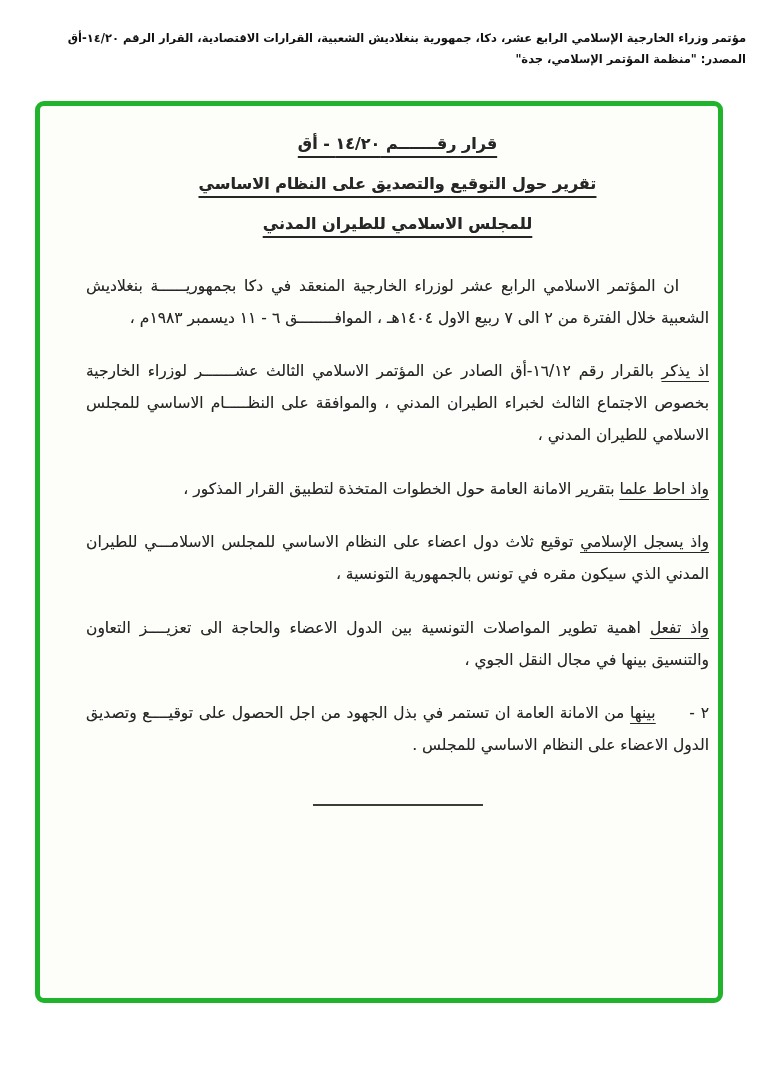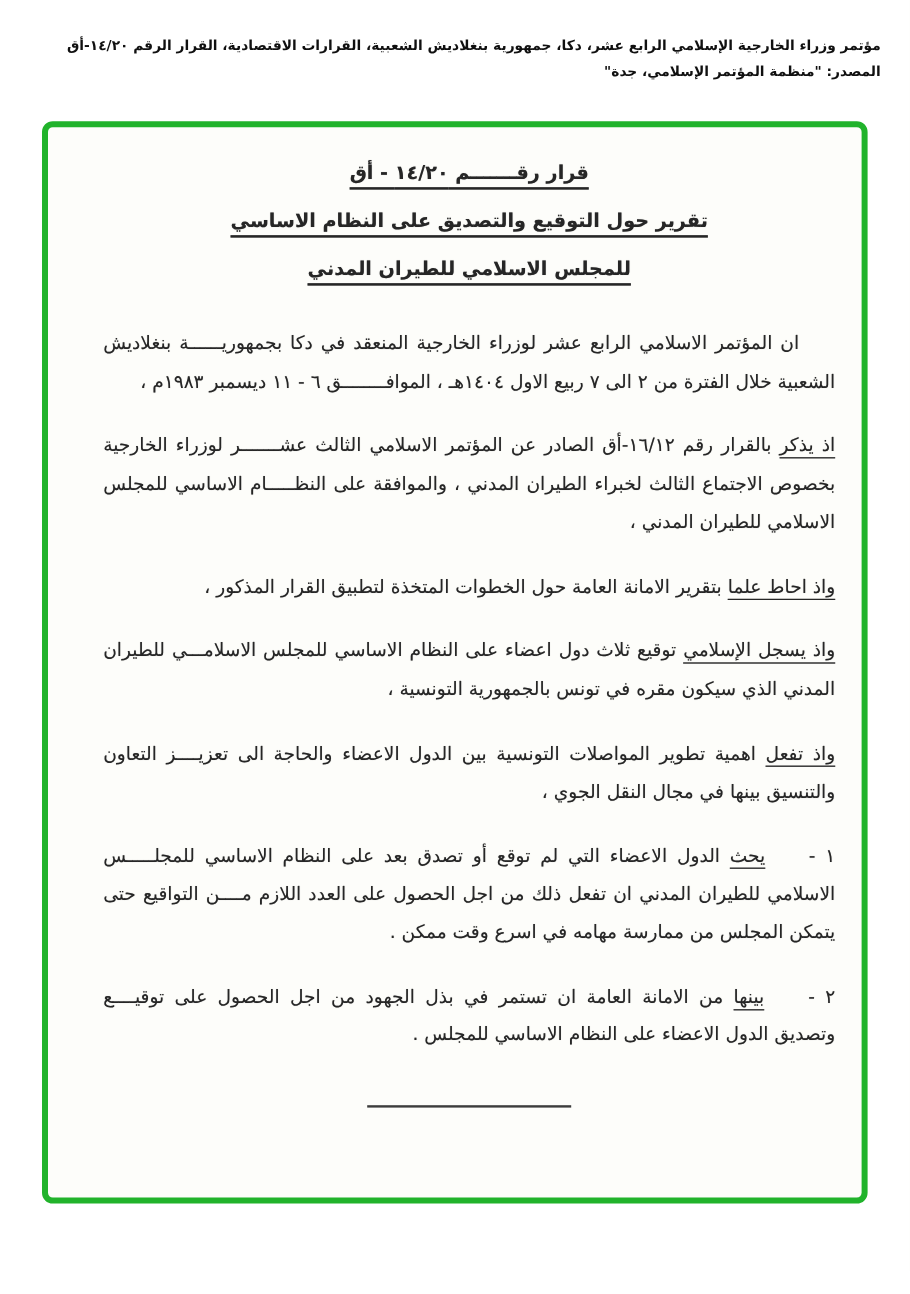--- a/index.html
+++ b/index.html
@@ -8,42 +8,42 @@
     background: #ffffff;
     font-family: "DejaVu Sans", sans-serif;
     color: #1c1c1c;
     overflow: hidden;
   }
 
   
   .citation {
     direction: rtl;
     text-align: right;
-    padding: 28px 24px 0 40px;
+    padding: 28px 12px 0 40px;
     font-weight: bold;
     font-size: 11.5px;
     line-height: 1.8;
     color: #101010;
   }
 
   
   .frame {
     width: 688px;
     height: 902px;
     margin: 32px 0 0 35px;
     border: 5px solid #21b32b;
     border-radius: 9px;
     background: #fdfdfa;
     overflow: hidden;
   }
 
   
   .doc {
     direction: rtl;
-    padding: 22px 22px 0 46px;
+    padding: 22px 9px 0 46px;
     font-size: 15.5px;
     line-height: 2.05;
     color: #262626;
     text-shadow: 0 0 0.6px rgba(45,45,45,0.45);
   }
 
   .title {
     text-align: center;
     font-size: 16px;
     font-weight: bold;
@@ -116,25 +116,20 @@
     <p class="para">
       <span class="lead">واذ يسجل الإسلامي</span>
       <span>توقيع ثلاث دول اعضاء على النظام الاساسي للمجلس الاسلامـــي للطيران المدني الذي سيكون مقره في تونس بالجمهورية التونسية ،</span>
     </p>
 
     <p class="para">
       <span class="lead">واذ تفعل</span>
       <span>اهمية تطوير المواصلات التونسية بين الدول الاعضاء والحاجة الى تعزيــــز التعاون والتنسيق بينها في مجال النقل الجوي ،</span>
     </p>
 
-    <p class="para">
-      <span class="num">١ -</span>
-      <span class="lead">يحث</span>
-      <span>الدول الاعضاء التي لم توقع أو تصدق بعد على النظام الاساسي للمجلـــــس الاسلامي للطيران المدني ان تفعل ذلك من اجل الحصول على العدد اللازم مــــن التواقيع حتى يتمكن المجلس من ممارسة مهامه في اسرع وقت ممكن .</span>
-    </p>
 
     <p class="para">
       <span class="num">٢ -</span>
       <span class="lead">بينها</span>
       <span>من الامانة العامة ان تستمر في بذل الجهود من اجل الحصول على توقيــــع وتصديق الدول الاعضاء على النظام الاساسي للمجلس .</span>
     </p>
 
     <div class="end-divider"></div>
 
   </div>

